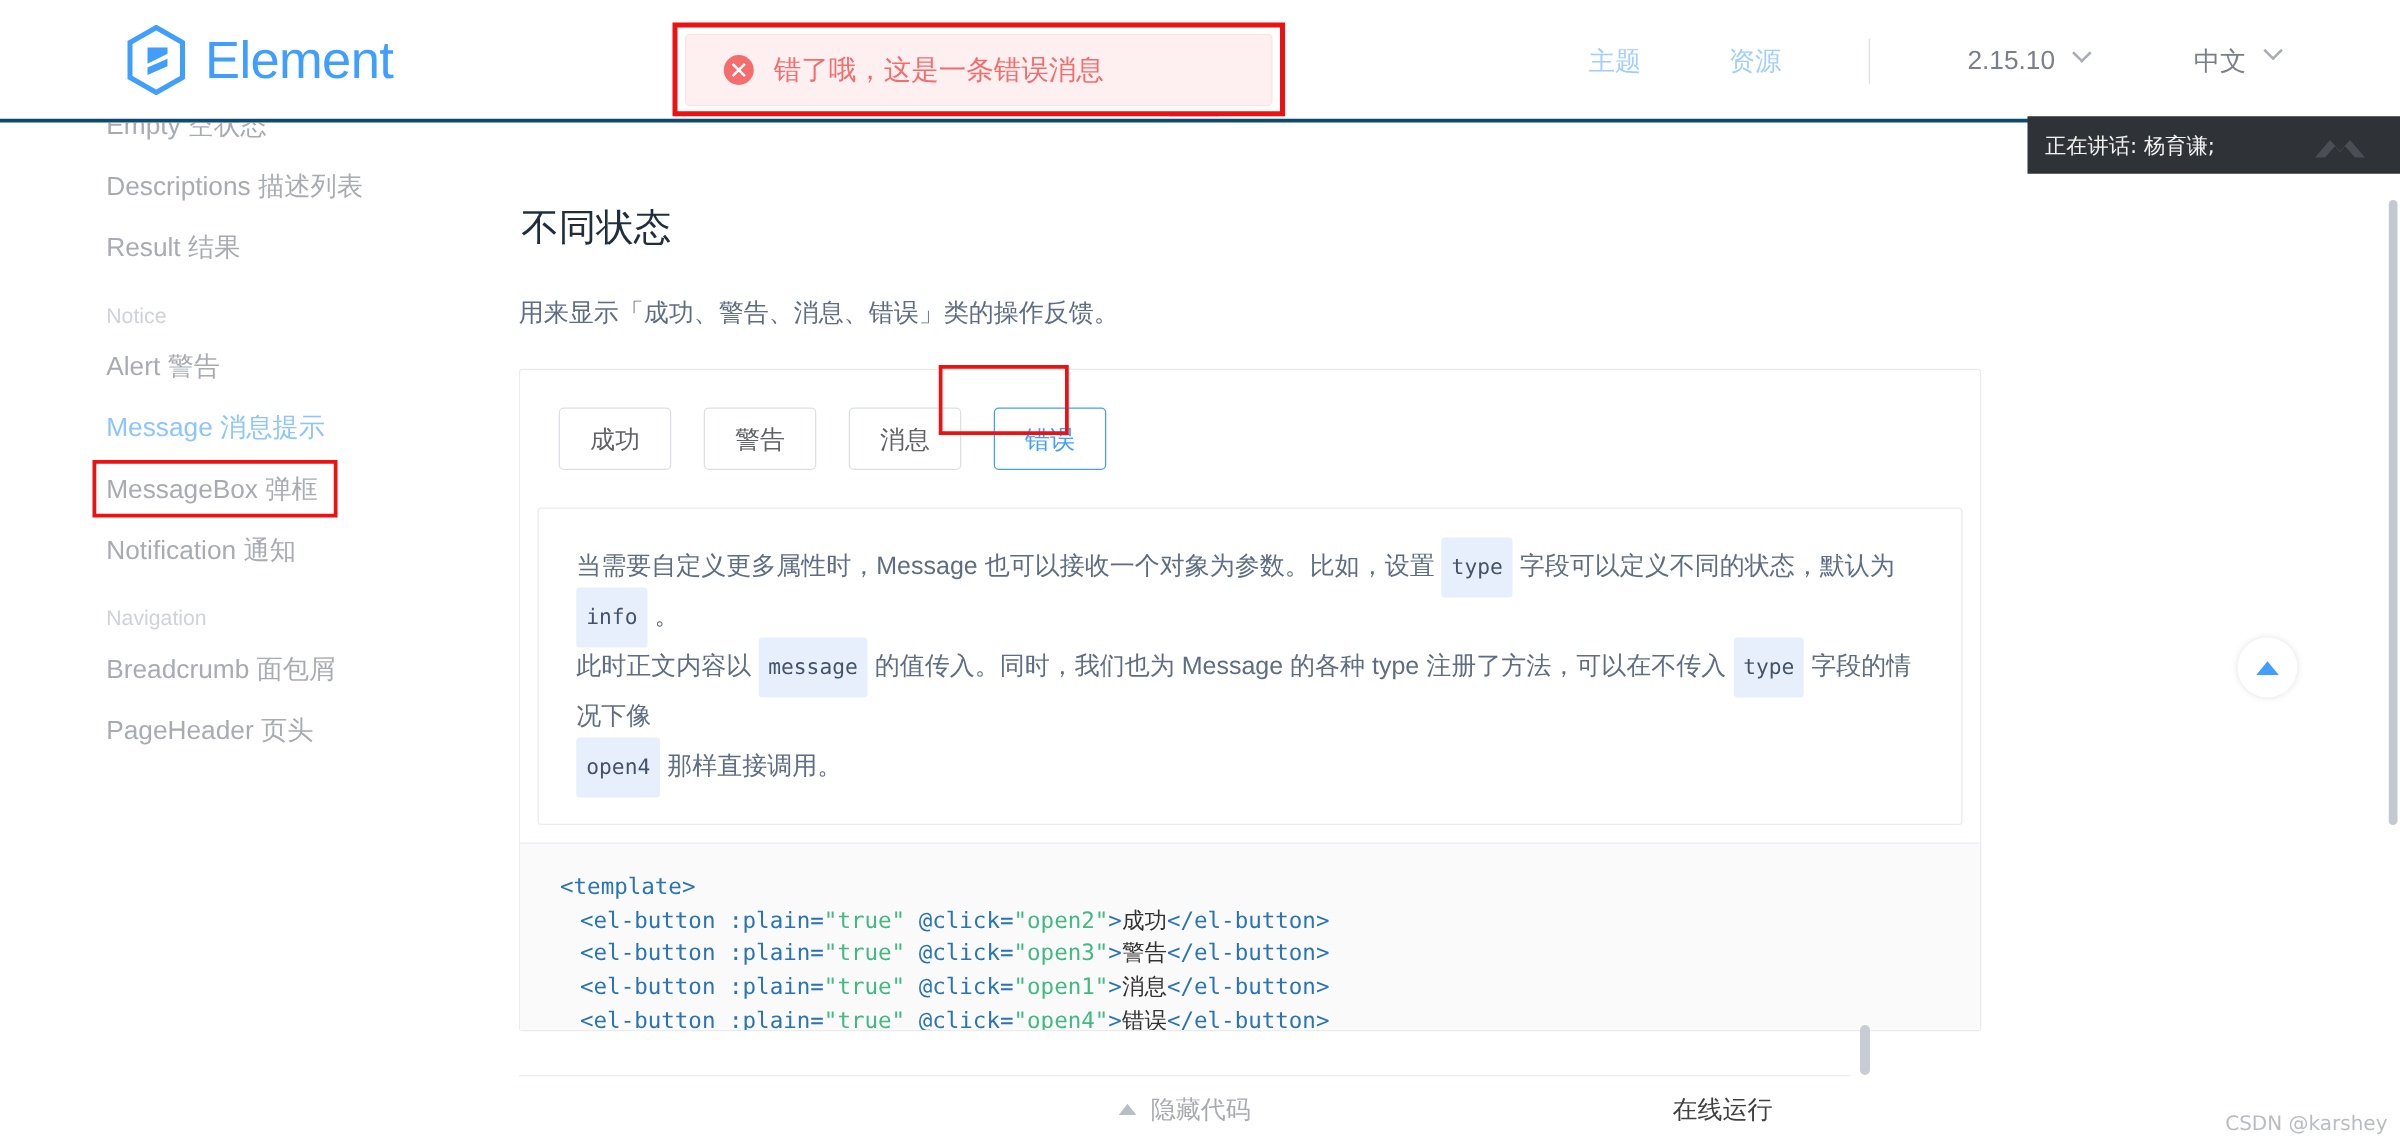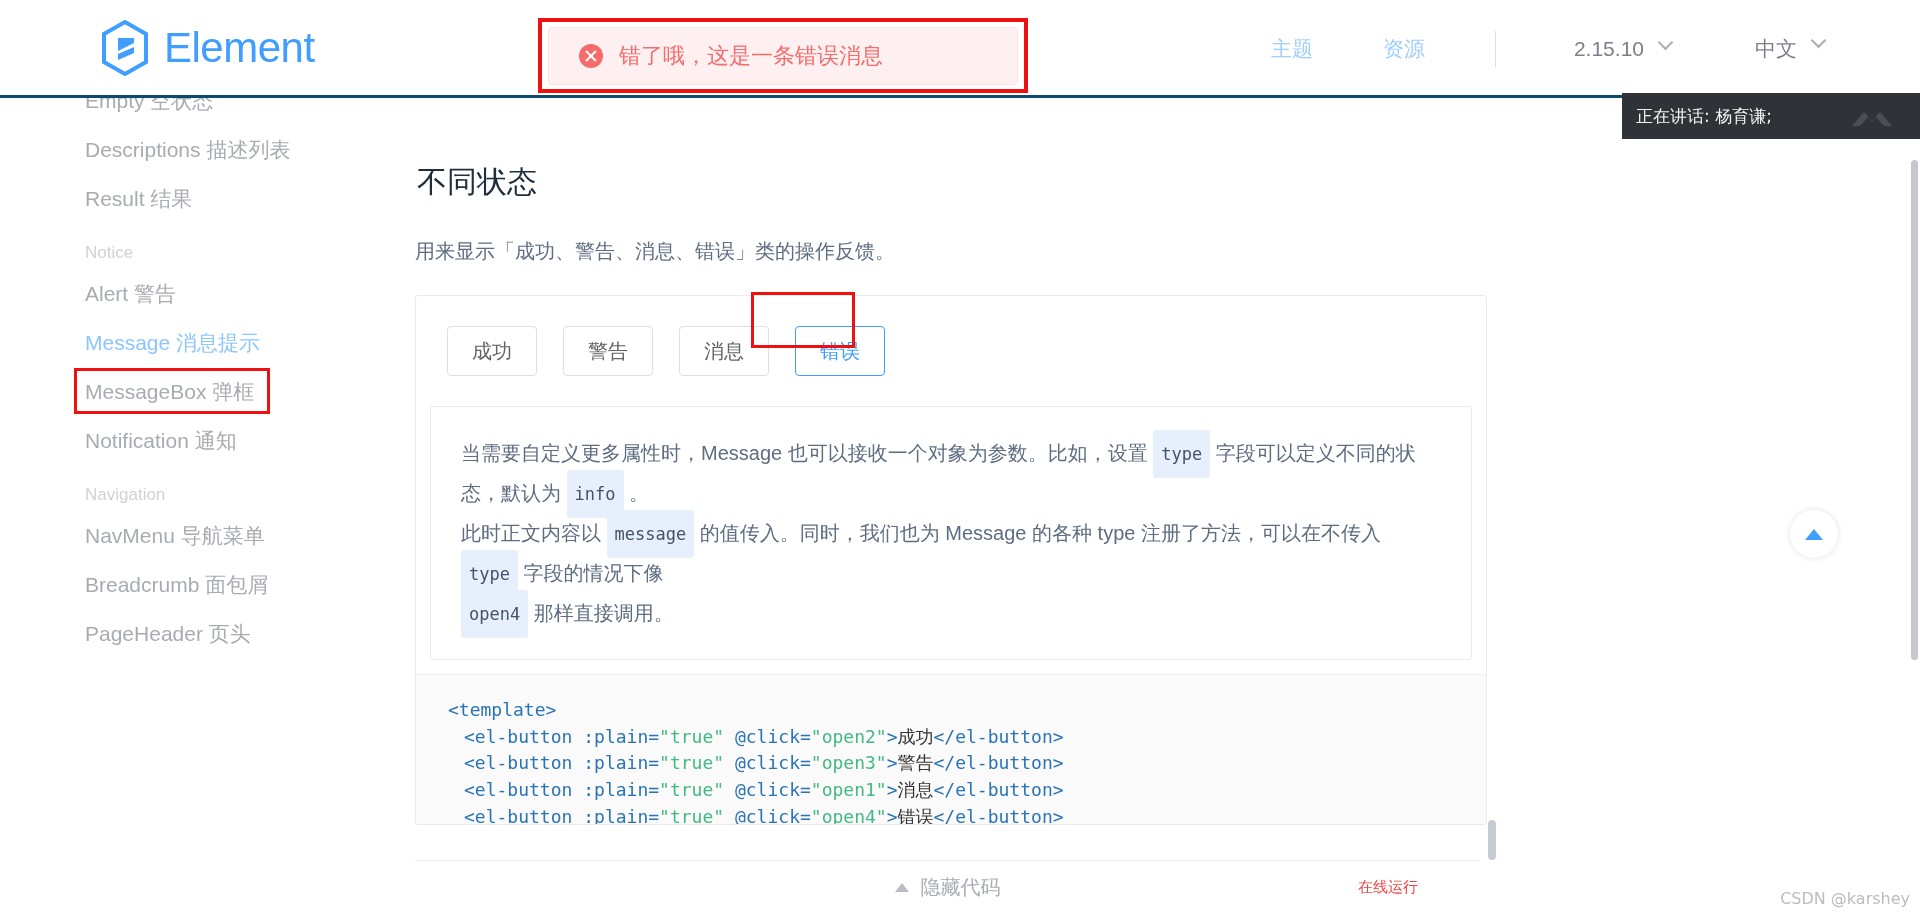--- a/index.html
+++ b/index.html
@@ -116,21 +116,21 @@
   }
   .h2 {
     margin: 64px 0 0 0; padding-left: 2px;
     font-size: 30px; color: #1f2d3d; font-weight: 400;
   }
   .para {
     margin-top: 32px; font-size: 20px; color: #5e6d82; line-height: 1.6;
   }
 
   .demo-block {
-    margin-top: 28px; width: 1072px;
+    margin-top: 28px; width: 1170px;
     border: 1px solid #ebebeb; border-radius: 3px; background: #fff;
   }
   .demo-buttons {
     padding: 30px 0 30px 31px; display: flex; align-items: center;
   }
   .el-btn {
     min-width: 90px; height: 50px; padding: 0 24px;
     border: 1px solid #dcdfe6; border-radius: 4px; background: #fff;
     font-size: 20px; color: #606266; cursor: pointer;
     margin-right: 26px; display: flex; align-items: center; justify-content: center;
@@ -173,21 +173,21 @@
   .hide-code {
     display: flex; align-items: center; font-size: 20px; color: #a8abb2;
     cursor: pointer;
   }
   .tri-up {
     width: 0; height: 0; border-left: 7px solid transparent;
     border-right: 7px solid transparent; border-bottom: 9px solid #b8bcc4;
     margin-right: 12px;
   }
   .run-online {
-    position: absolute; right: 62px; font-size: 15px; color: #ef4444; cursor: pointer;
+    position: absolute; right: 62px; font-size: 20px; color: #404040; cursor: pointer;
   }
 
   .back-top {
     position: absolute; right: 82px; top: 412px;
     width: 48px; height: 48px; border-radius: 50%; background: #fff;
     box-shadow: 0 0 6px rgba(0,0,0,.12);
     display: flex; align-items: center; justify-content: center; cursor: pointer;
   }
   .tri-up-blue {
     width: 0; height: 0; border-left: 9px solid transparent;
@@ -256,21 +256,20 @@
   <div id="sidebar-list" style="margin-top: -22px;">
       <div class="side-item">Empty 空状态</div>
       <div class="side-item">Descriptions 描述列表</div>
       <div class="side-item">Result 结果</div>
       <div class="side-group">Notice</div>
       <div class="side-item">Alert 警告</div>
       <div class="side-item active">Message 消息提示</div>
       <div class="side-item">MessageBox 弹框</div>
       <div class="side-item">Notification 通知</div>
       <div class="side-group">Navigation</div>
-      <div class="side-item">NavMenu 导航菜单</div>
       <div class="side-item">Breadcrumb 面包屑</div>
       <div class="side-item">PageHeader 页头</div>
     </div>
 </div>
 <div class="side-anno"></div>
 
 <div class="main">
   <h2 class="h2">不同状态</h2>
   <p class="para">用来显示「成功、警告、消息、错误」类的操作反馈。</p>
 

